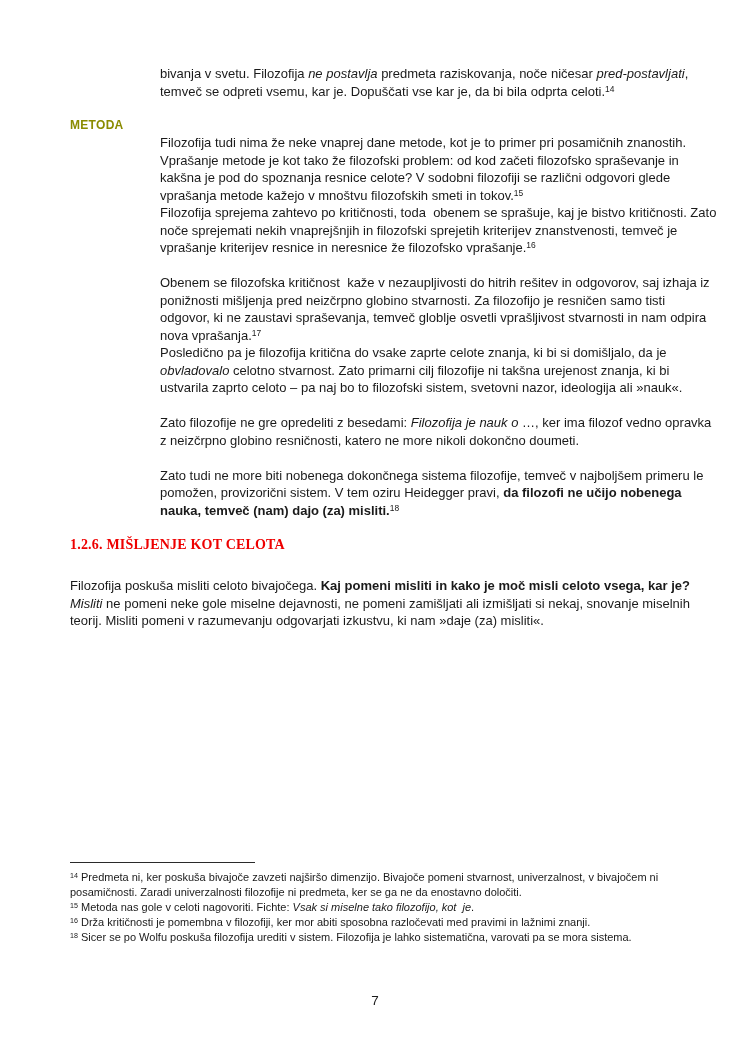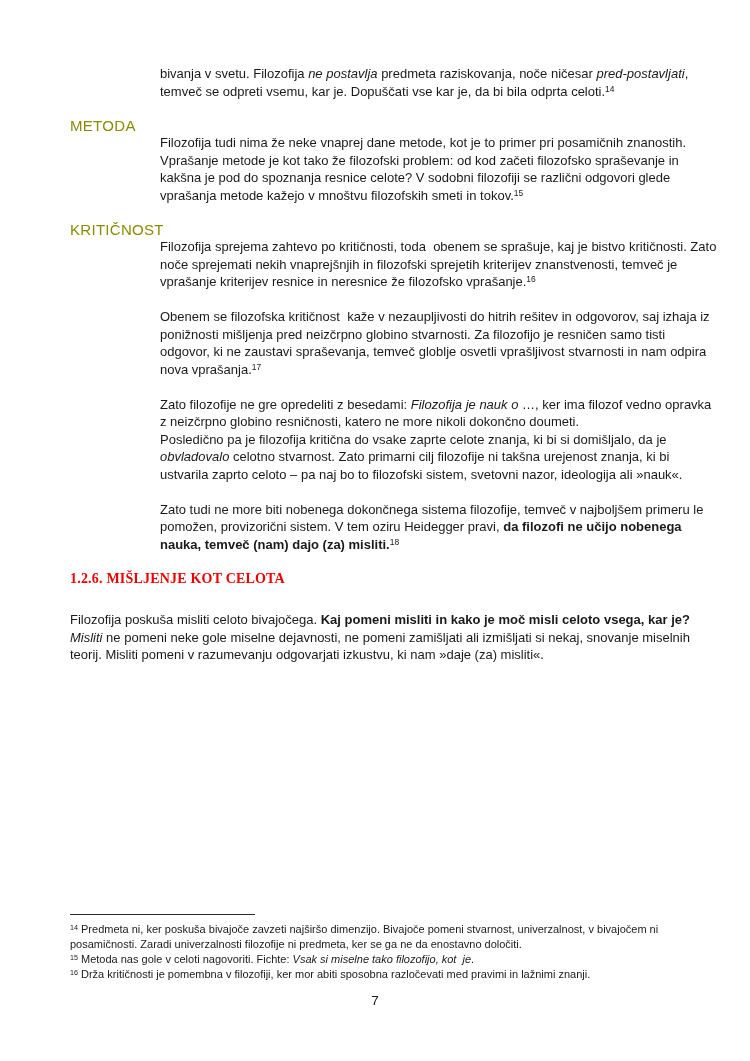--- a/index.html
+++ b/index.html
@@ -17,39 +17,39 @@
   .para {
     font-size: 13px;
     line-height: 17.5px;
     margin: 0;
     white-space: pre-wrap;
     text-align: left;
   }
   .indent { margin-left: 90px; }
   .gap { margin-top: 17.5px; }
   .label {
-    font-size: 15px;
-    font-weight: normal;
+    font-size: 12px;
+    font-weight: bold;
     letter-spacing: 0.3px;
     line-height: 17px;
     color: var(--section-label, #8a8b00);
     margin: 17px 0 0 0;
   }
   .chapter {
     font-family: "Liberation Serif", serif;
     font-size: 14px;
     font-weight: bold;
     line-height: 24px;
     letter-spacing: 0.2px;
     color: var(--chapter-heading, #ee0000);
     margin: 14px 0 20px 0;
   }
   .footnotes {
     position: absolute;
-    top: 908px;
+    top: 856px;
     left: 70px;
     right: 60px;
   }
   .fn-rule {
     width: 185px;
     height: 0;
     border-top: 1.2px solid #2a2a2a;
     margin: 6px 0 7px 0;
   }
   .fn {
@@ -81,34 +81,34 @@
 <body>
 
 <div class="page">
   <div class="content">
 
     <p class="para indent"><span>bivanja v svetu. Filozofija </span><span class="i">ne postavlja</span><span> predmeta raziskovanja, noče ničesar </span><span class="i">pred-postavljati</span><span>, temveč se odpreti vsemu, kar je. Dopuščati vse kar je, da bi bila odprta celoti.</span><sup>14</sup></p>
 
     <h2 class="label">METODA</h2>
     <p class="para indent"><span>Filozofija tudi nima že neke vnaprej dane metode, kot je to primer pri posamičnih znanostih. Vprašanje metode je kot tako že filozofski problem: od kod začeti filozofsko spraševanje in kakšna je pod do spoznanja resnice celote? V sodobni filozofiji se različni odgovori glede vprašanja metode kažejo v mnoštvu filozofskih smeti in tokov.</span><sup>15</sup></p>
 
-    <h2 class="label">KRITIČNOST</h2>
     <p class="para indent"><span>Filozofija sprejema zahtevo po kritičnosti, toda  obenem se sprašuje, kaj je bistvo kritičnosti. Zato noče sprejemati nekih vnaprejšnjih in filozofski sprejetih kriterijev znanstvenosti, temveč je vprašanje kriterijev resnice in neresnice že filozofsko vprašanje.</span><sup>16</sup></p>
     <p class="para indent gap"><span>Obenem se filozofska kritičnost  kaže v nezaupljivosti do hitrih rešitev in odgovorov, saj izhaja iz ponižnosti mišljenja pred neizčrpno globino stvarnosti. Za filozofijo je resničen samo tisti odgovor, ki ne zaustavi spraševanja, temveč globlje osvetli vprašljivost stvarnosti in nam odpira nova vprašanja.</span><sup>17</sup></p>
 
+    <p class="para indent"><span>Posledično pa je filozofija kritična do vsake zaprte celote znanja, ki bi si domišljalo, da je </span><span class="i">obvladovalo</span><span> celotno stvarnost. Zato primarni cilj filozofije ni takšna urejenost znanja, ki bi ustvarila zaprto celoto – pa naj bo to filozofski sistem, svetovni nazor, ideologija ali »nauk«.</span></p>
     <p class="para indent gap"><span>Zato filozofije ne gre opredeliti z besedami: </span><span class="i">Filozofija je nauk o</span><span> …, ker ima filozof vedno opravka z neizčrpno globino resničnosti, katero ne more nikoli dokončno doumeti.</span></p>
-    <p class="para indent"><span>Posledično pa je filozofija kritična do vsake zaprte celote znanja, ki bi si domišljalo, da je </span><span class="i">obvladovalo</span><span> celotno stvarnost. Zato primarni cilj filozofije ni takšna urejenost znanja, ki bi ustvarila zaprto celoto – pa naj bo to filozofski sistem, svetovni nazor, ideologija ali »nauk«.</span></p>
     <p class="para indent gap"><span>Zato tudi ne more biti nobenega dokončnega sistema filozofije, temveč v najboljšem primeru le pomožen, provizorični sistem. V tem oziru Heidegger pravi, </span><span class="b">da filozofi ne učijo nobenega nauka, temveč (nam) dajo (za) misliti.</span><sup>18</sup></p>
 
     <h1 class="chapter">1.2.6. MIŠLJENJE KOT CELOTA</h1>
     <p class="para"><span>Filozofija poskuša misliti celoto bivajočega. </span><span class="b">Kaj pomeni misliti in kako je moč misli celoto vsega, kar je?</span><span> </span><span class="i">Misliti</span><span> ne pomeni neke gole miselne dejavnosti, ne pomeni zamišljati ali izmišljati si nekaj, snovanje miselnih teorij. Misliti pomeni v razumevanju odgovarjati izkustvu, ki nam »daje (za) misliti«.</span></p>
 
   </div>
 
   <div class="footnotes">
     <div class="fn-rule"></div>
     <p class="fn"><sup>14</sup><span> Predmeta ni, ker poskuša bivajoče zavzeti najširšo dimenzijo. Bivajoče pomeni stvarnost, univerzalnost, v bivajočem ni posamičnosti. Zaradi univerzalnosti filozofije ni predmeta, ker se ga ne da enostavno določiti.</span></p>
     <p class="fn"><sup>15</sup><span> Metoda nas gole v celoti nagovoriti. Fichte: </span><span class="i">Vsak si miselne tako filozofijo, kot  je</span><span>.</span></p>
     <p class="fn"><sup>16</sup><span> Drža kritičnosti je pomembna v filozofiji, ker mor abiti sposobna razločevati med pravimi in lažnimi znanji.</span></p>
+    <p class="fn"><sup>18</sup><span> Sicer se po Wolfu poskuša filozofija urediti v sistem. Filozofija je lahko sistematična, varovati pa se mora sistema.</span></p>
   </div>
 
   <div class="page-number">7</div>
 </div>
 
 </body></html>

